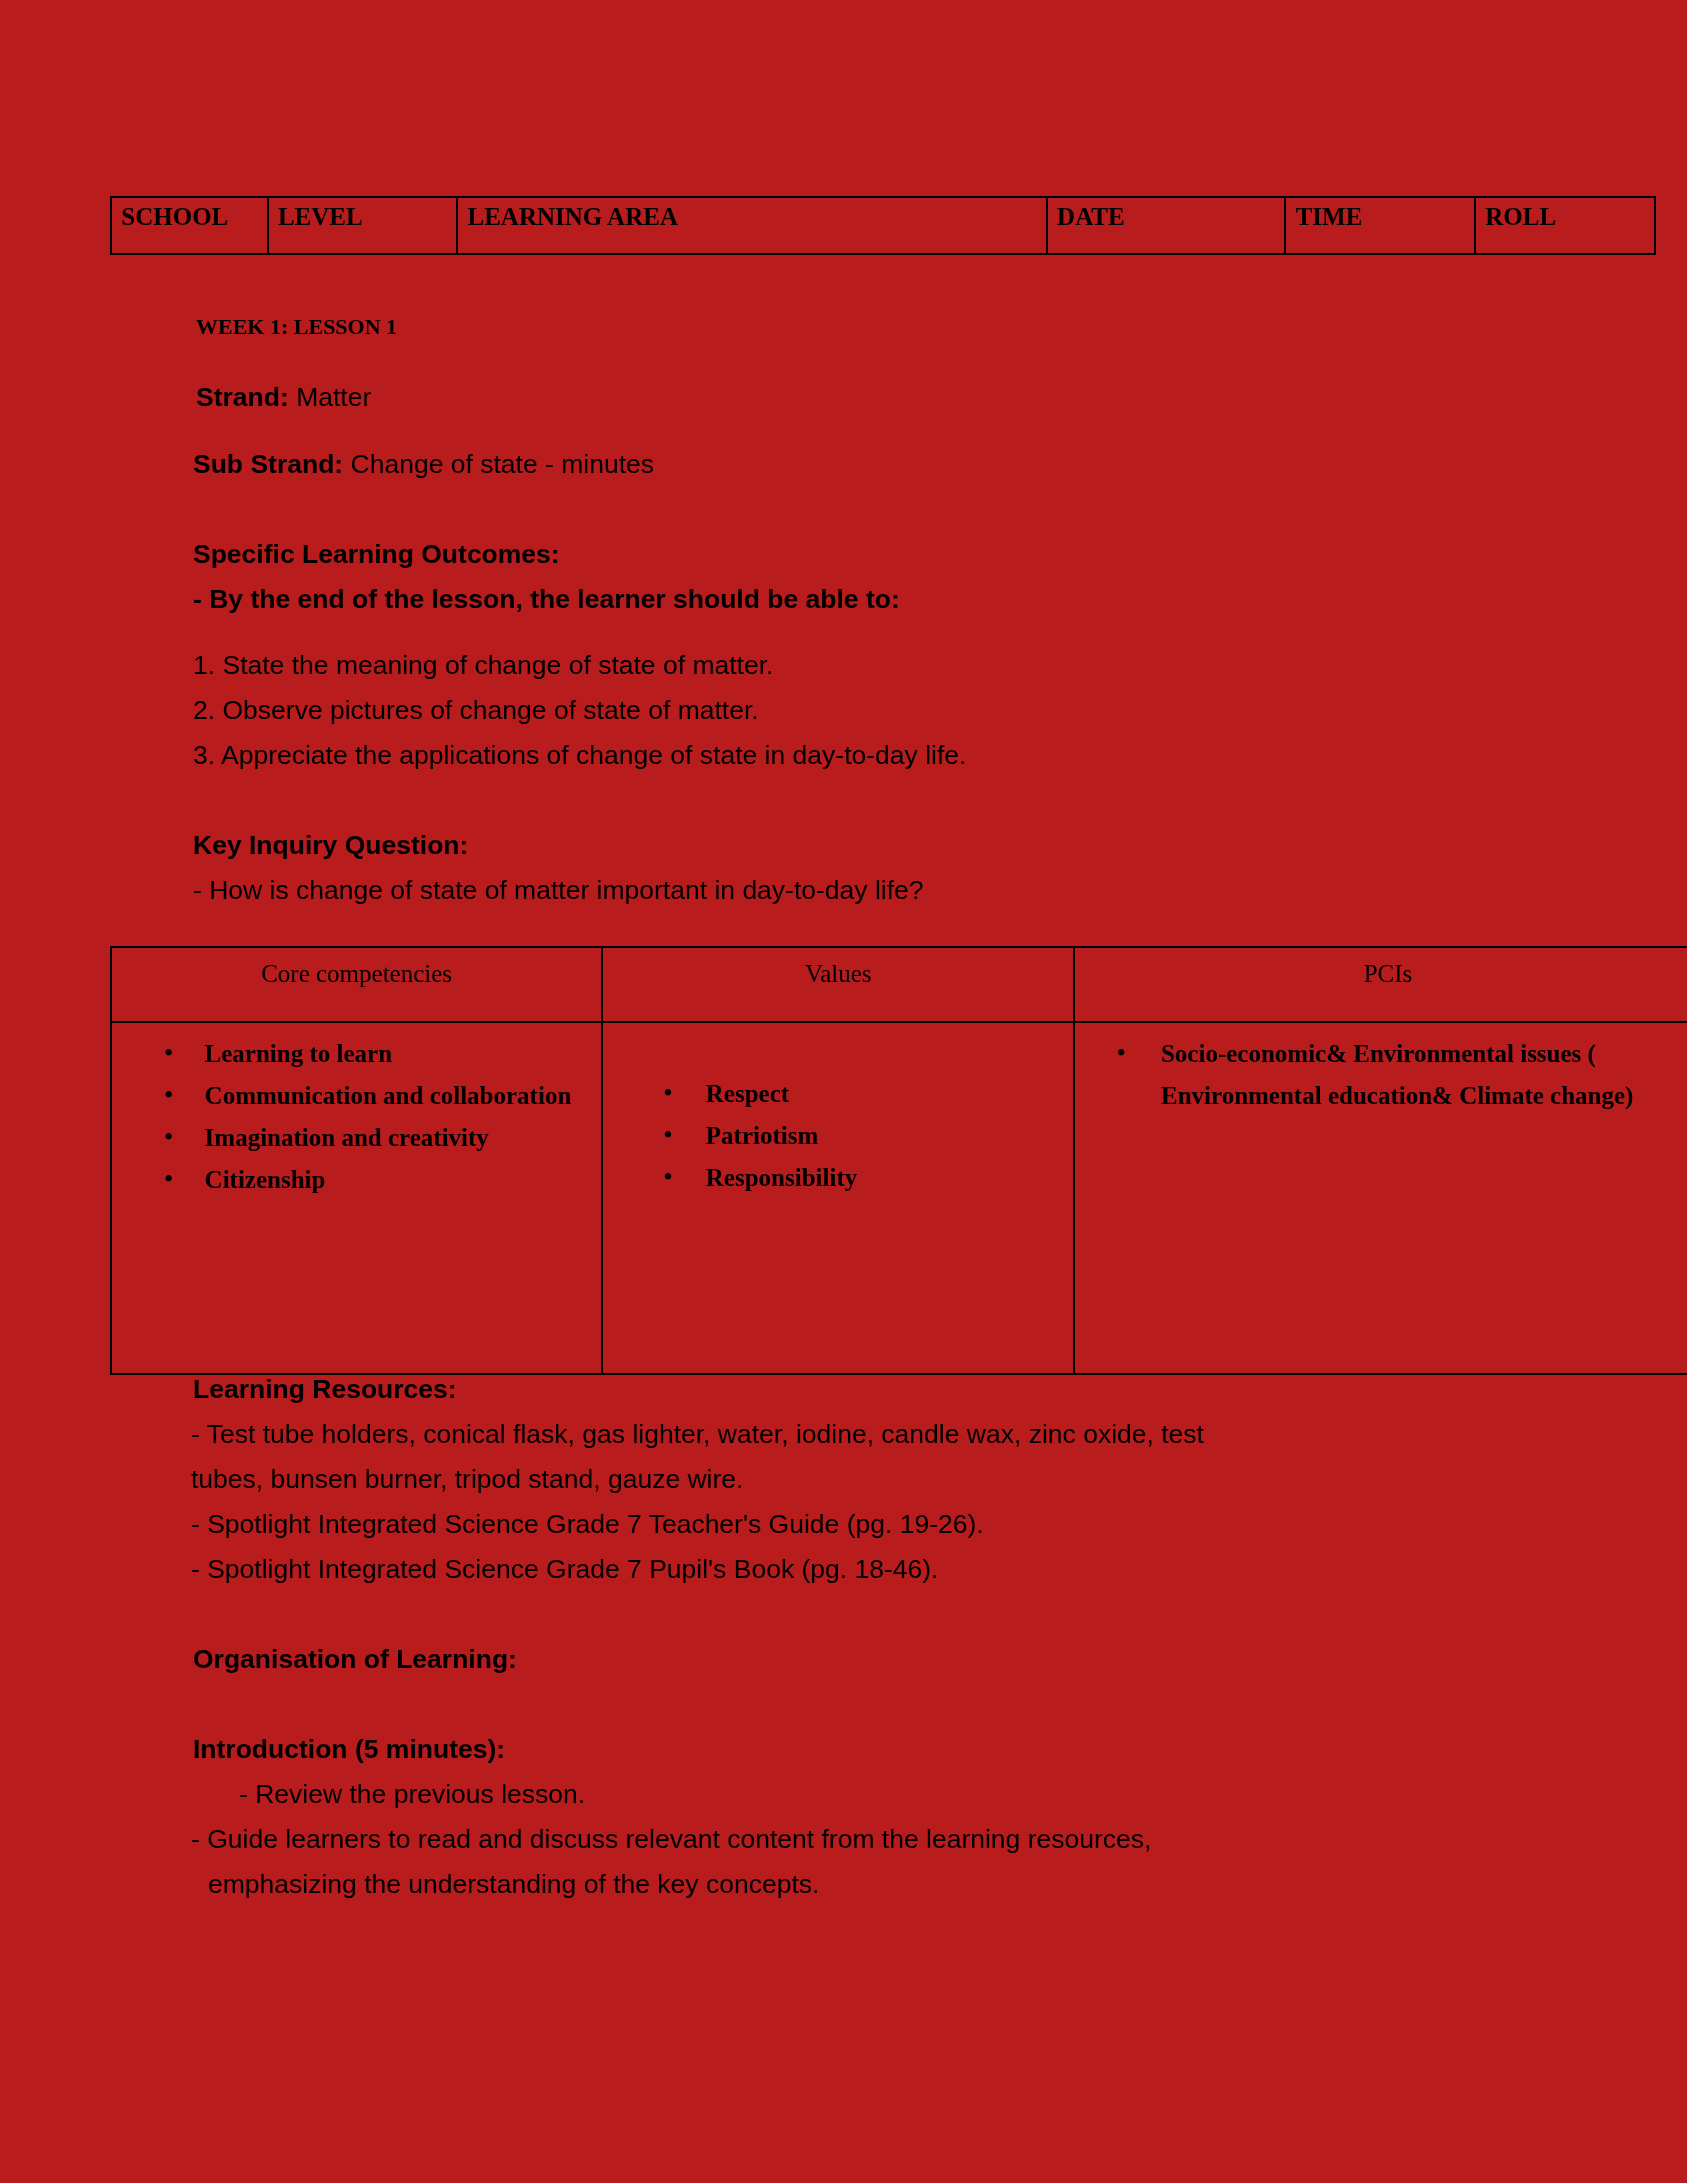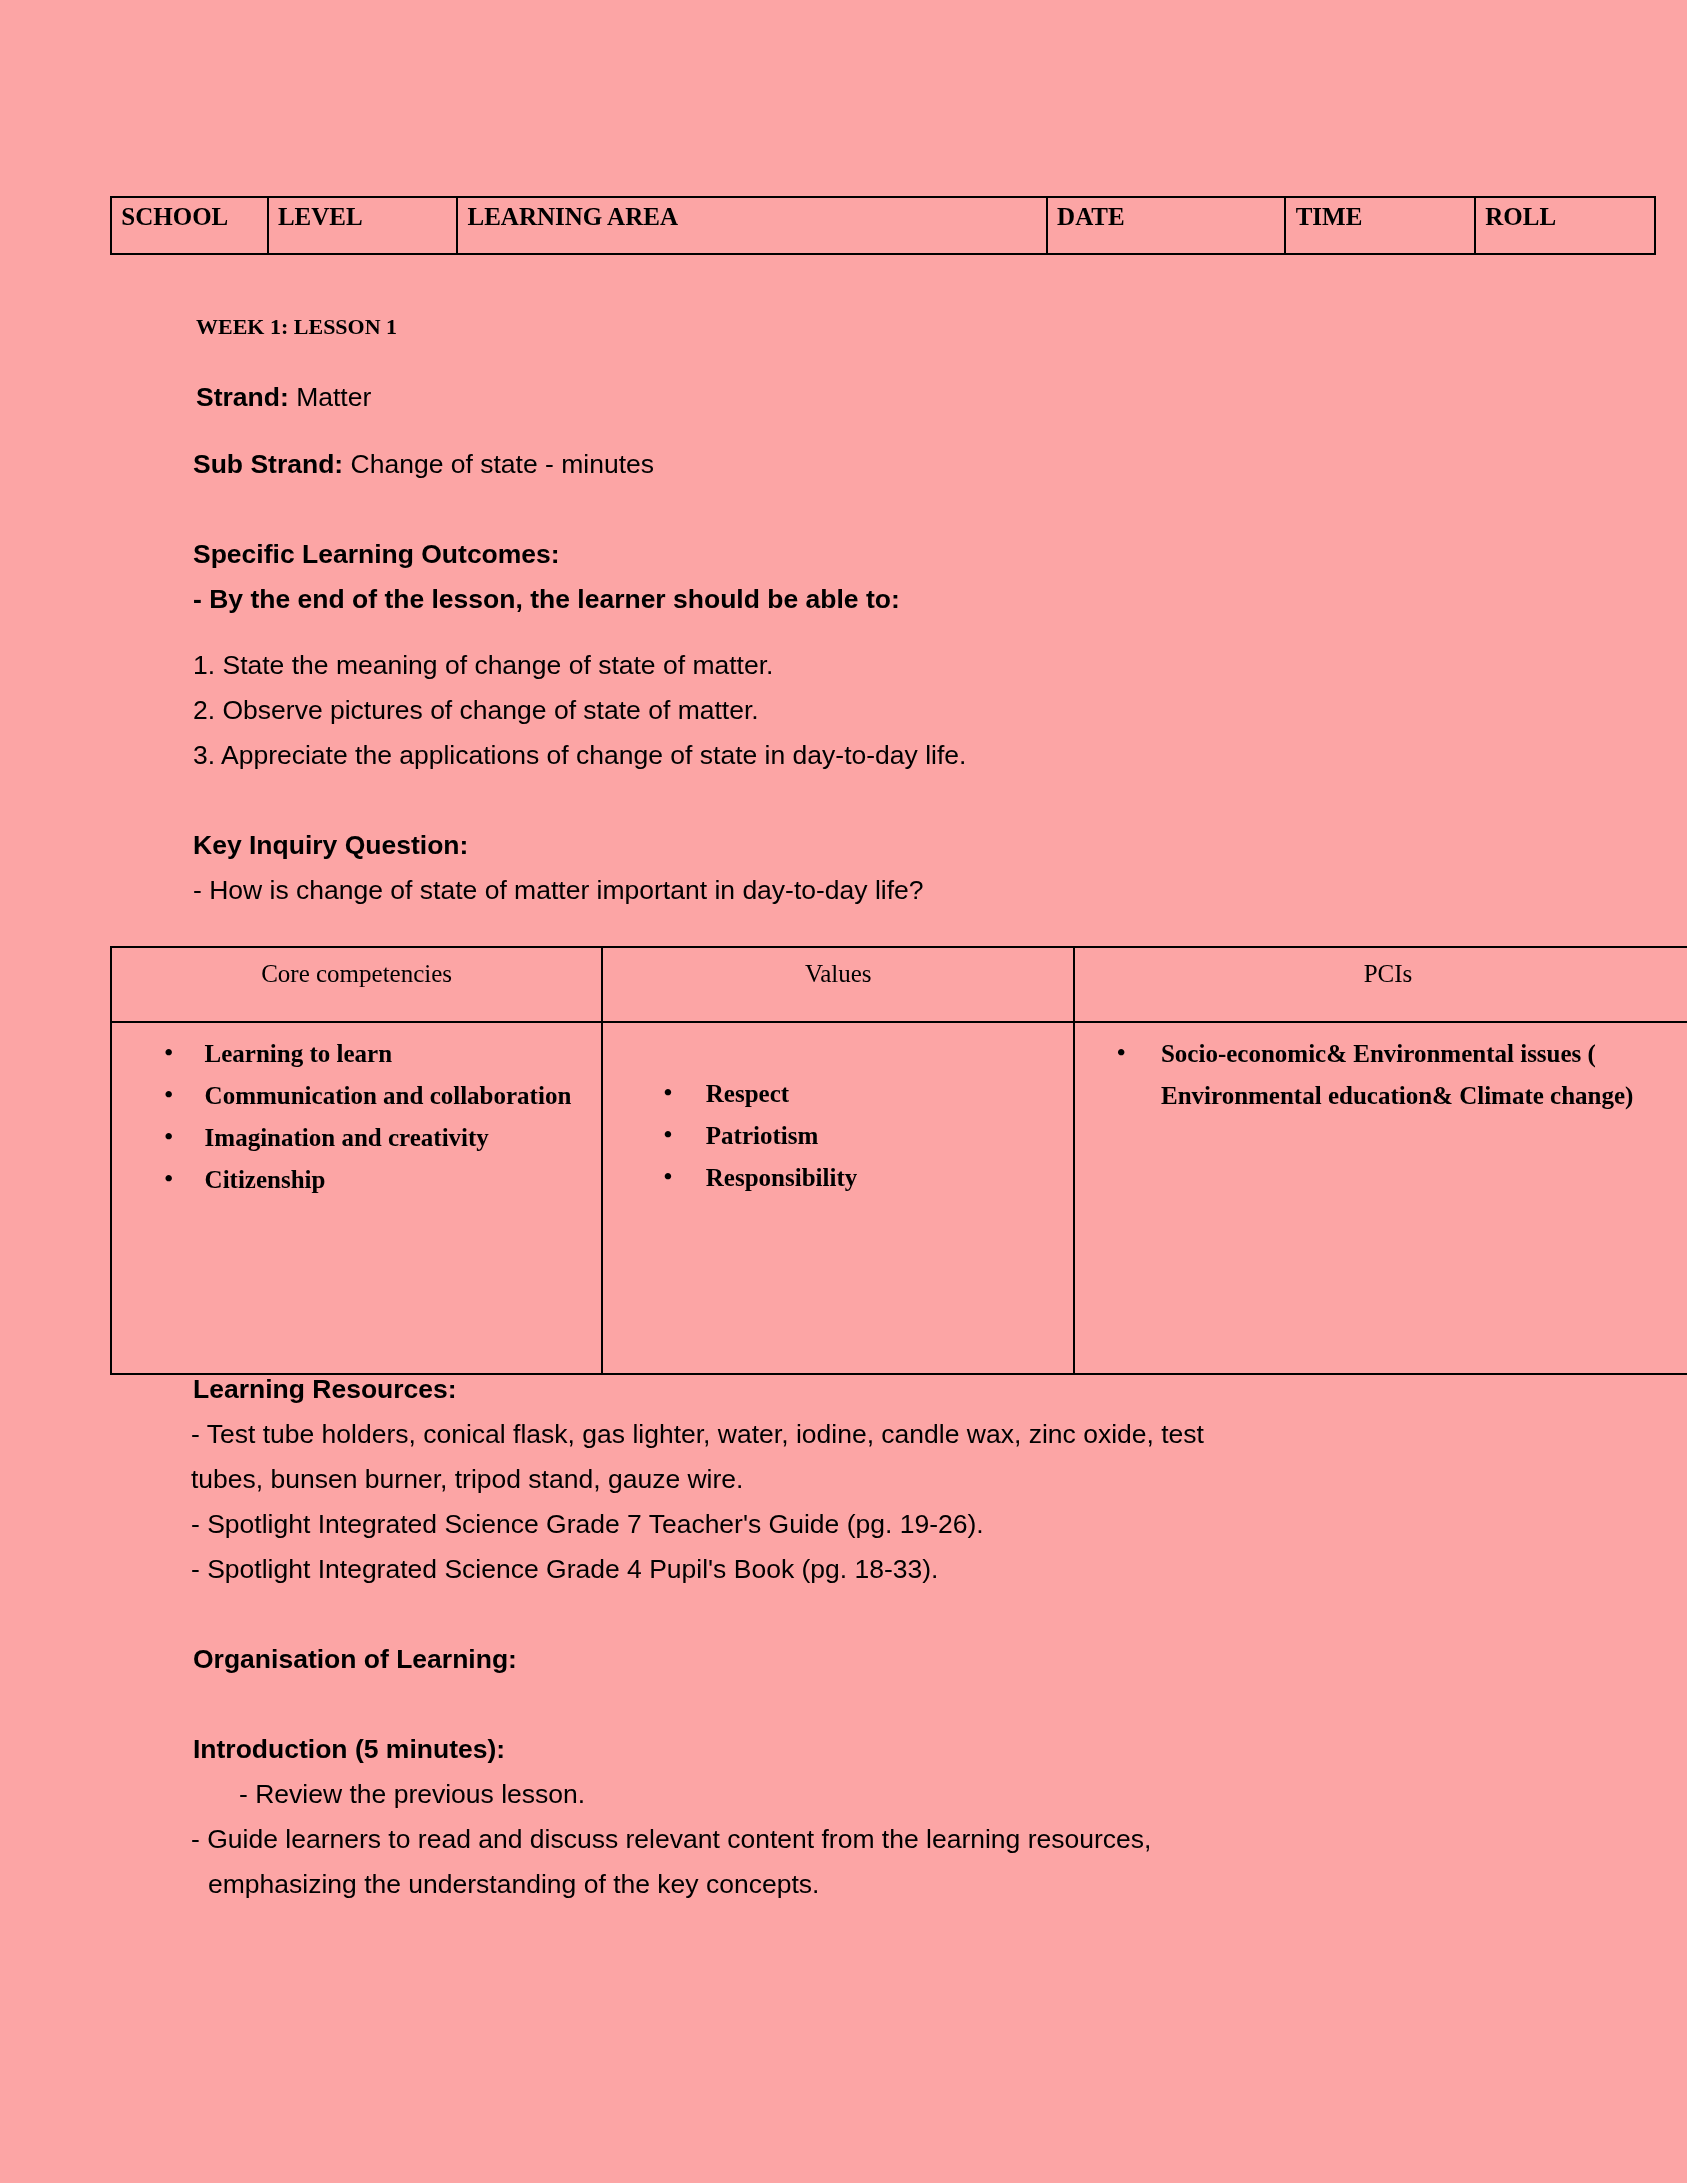--- a/index.html
+++ b/index.html
@@ -15,21 +15,21 @@
     font-family: "Liberation Sans", sans-serif;
     color: #000000;
     -webkit-font-smoothing: antialiased;
   }
 
   .page {
     position: absolute;
     left: 0; top: 0;
     width: 1687px;
     height: 2183px;
-    background: #fca5a5;
+    background: #b91c1c;
     overflow: hidden;
   }
 
   
   .info-table {
     position: absolute;
     left: 110px;
     top: 196px;
     width: 1470px;
     border-collapse: collapse;
@@ -192,21 +192,21 @@
           </ul>
         </td>
       </tr>
     </tbody>
   </table>
 
   <div class="blk sans-bold" style="left:193px; top:1376px;">Learning Resources:</div>
   <div class="blk sans-reg" style="left:191px; top:1421px;">- Test tube holders, conical flask, gas lighter, water, iodine, candle wax, zinc oxide, test</div>
   <div class="blk sans-reg" style="left:191px; top:1466px;">tubes, bunsen burner, tripod stand, gauze wire.</div>
   <div class="blk sans-reg" style="left:191px; top:1511px;">- Spotlight Integrated Science Grade 7 Teacher's Guide (pg. 19-26).</div>
-  <div class="blk sans-reg" style="left:191px; top:1556px;">- Spotlight Integrated Science Grade 4 Pupil's Book (pg. 18-33).</div>
+  <div class="blk sans-reg" style="left:191px; top:1556px;">- Spotlight Integrated Science Grade 7 Pupil's Book (pg. 18-46).</div>
 
   <div class="blk sans-bold" style="left:193px; top:1646px;">Organisation of Learning:</div>
 
   <div class="blk sans-bold" style="left:193px; top:1736px;">Introduction (5 minutes):</div>
   <div class="blk sans-reg" style="left:191px; top:1781px;margin-left:48px;">- Review the previous lesson.</div>
   <div class="blk sans-reg" style="left:191px; top:1826px;">- Guide learners to read and discuss relevant content from the learning resources,</div>
   <div class="blk sans-reg" style="left:208px; top:1871px;">emphasizing the understanding of the key concepts.</div>
 
 </div>
 

